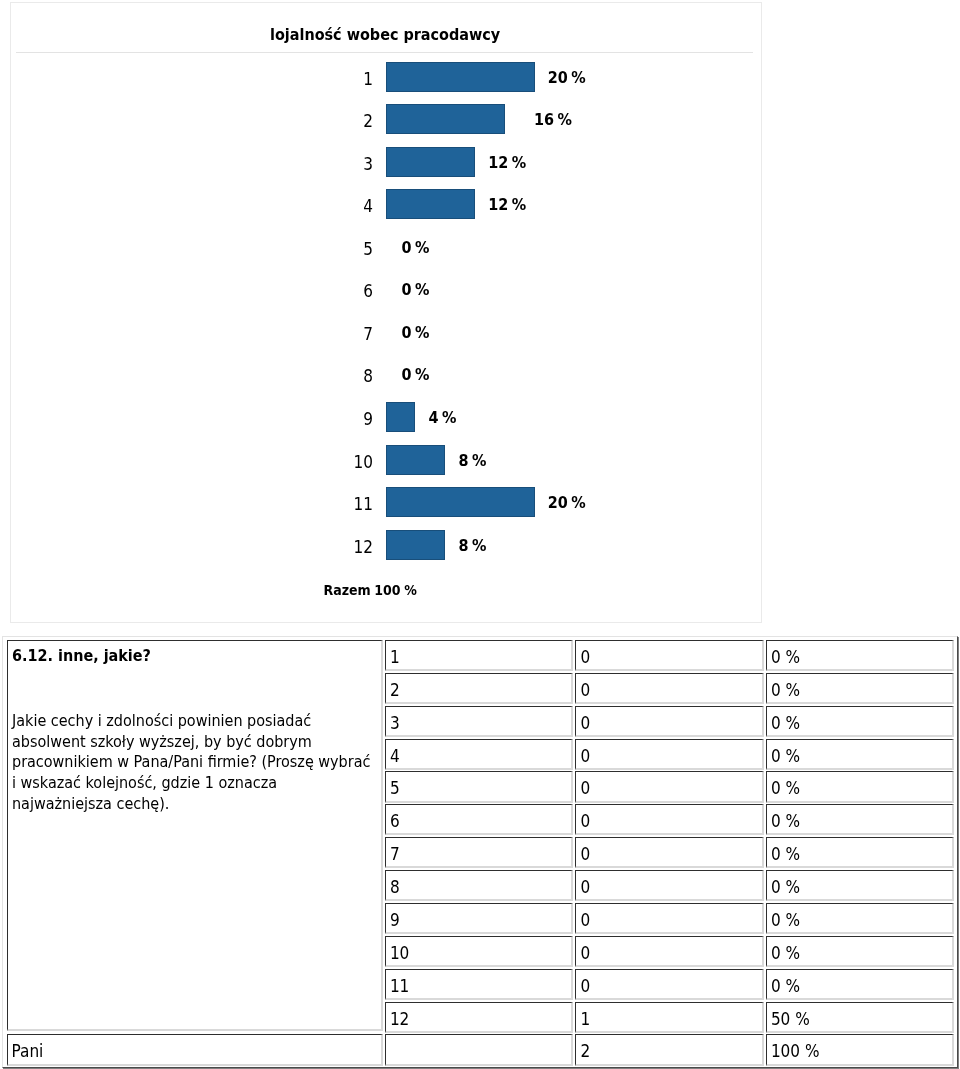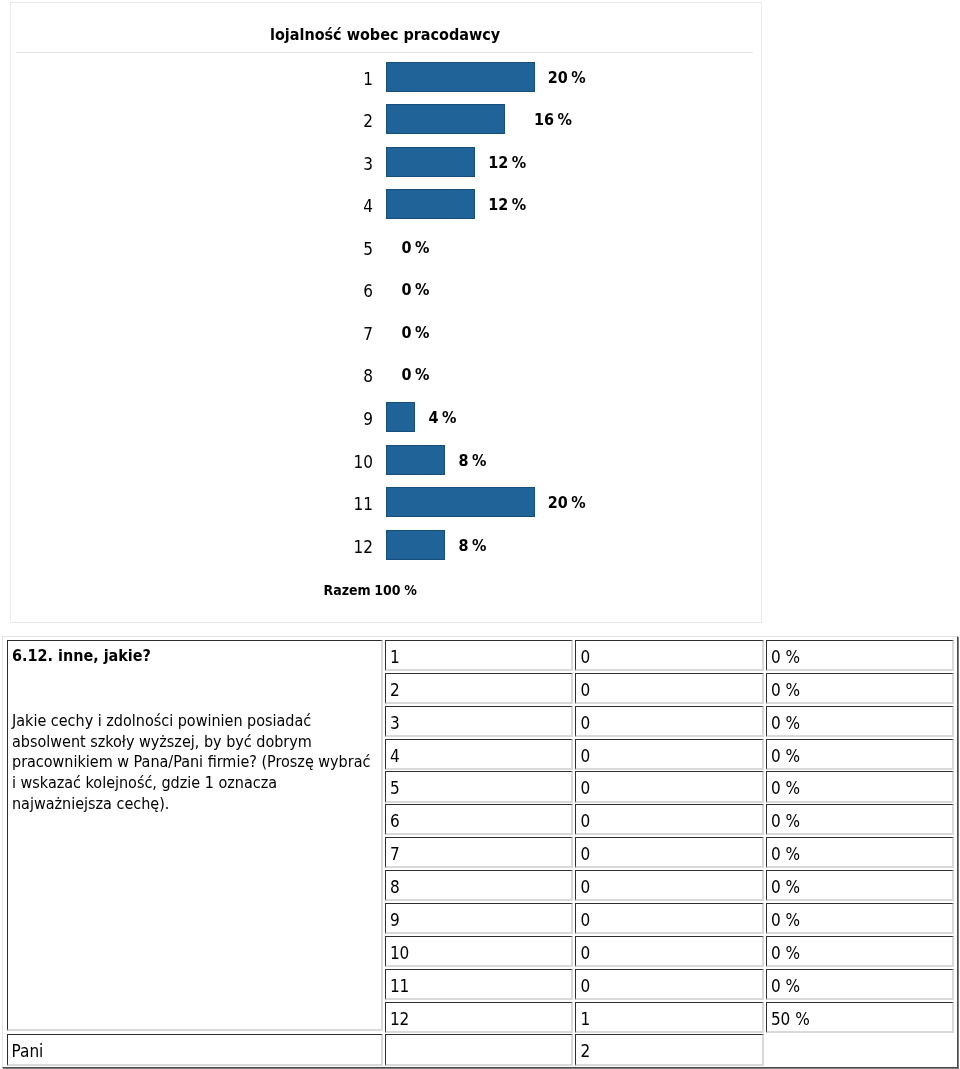--- a/index.html
+++ b/index.html
@@ -125,15 +125,16 @@
       <div class="cell" style="left: 765.9px; top: 935.775px; width: 187.9px; height: 31.2px;">0 %</div>
       <div class="cell" style="left: 384.9px; top: 968.65px; width: 188.6px; height: 31.2px;">11</div>
       <div class="cell" style="left: 575.4px; top: 968.65px; width: 188.9px; height: 31.2px;">0</div>
       <div class="cell" style="left: 765.9px; top: 968.65px; width: 187.9px; height: 31.2px;">0 %</div>
       <div class="cell" style="left: 384.9px; top: 1001.52px; width: 188.6px; height: 31.2px;">12</div>
       <div class="cell" style="left: 575.4px; top: 1001.52px; width: 188.9px; height: 31.2px;">1</div>
       <div class="cell" style="left: 765.9px; top: 1001.52px; width: 187.9px; height: 31.2px;">50 %</div>
       <div class="cell" style="left: 6.6px; top: 1034.4px; width: 376px; height: 31.2px;">Pani</div>
       <div class="cell" style="left: 384.9px; top: 1034.4px; width: 188.6px; height: 31.2px;"></div>
       <div class="cell" style="left: 575.4px; top: 1034.4px; width: 188.9px; height: 31.2px;">2</div>
+      <div class="cell" style="left: 765.9px; top: 1034.4px; width: 187.9px; height: 31.2px;">100 %</div>
     </div>
 
 </div>
 
 </body></html>

